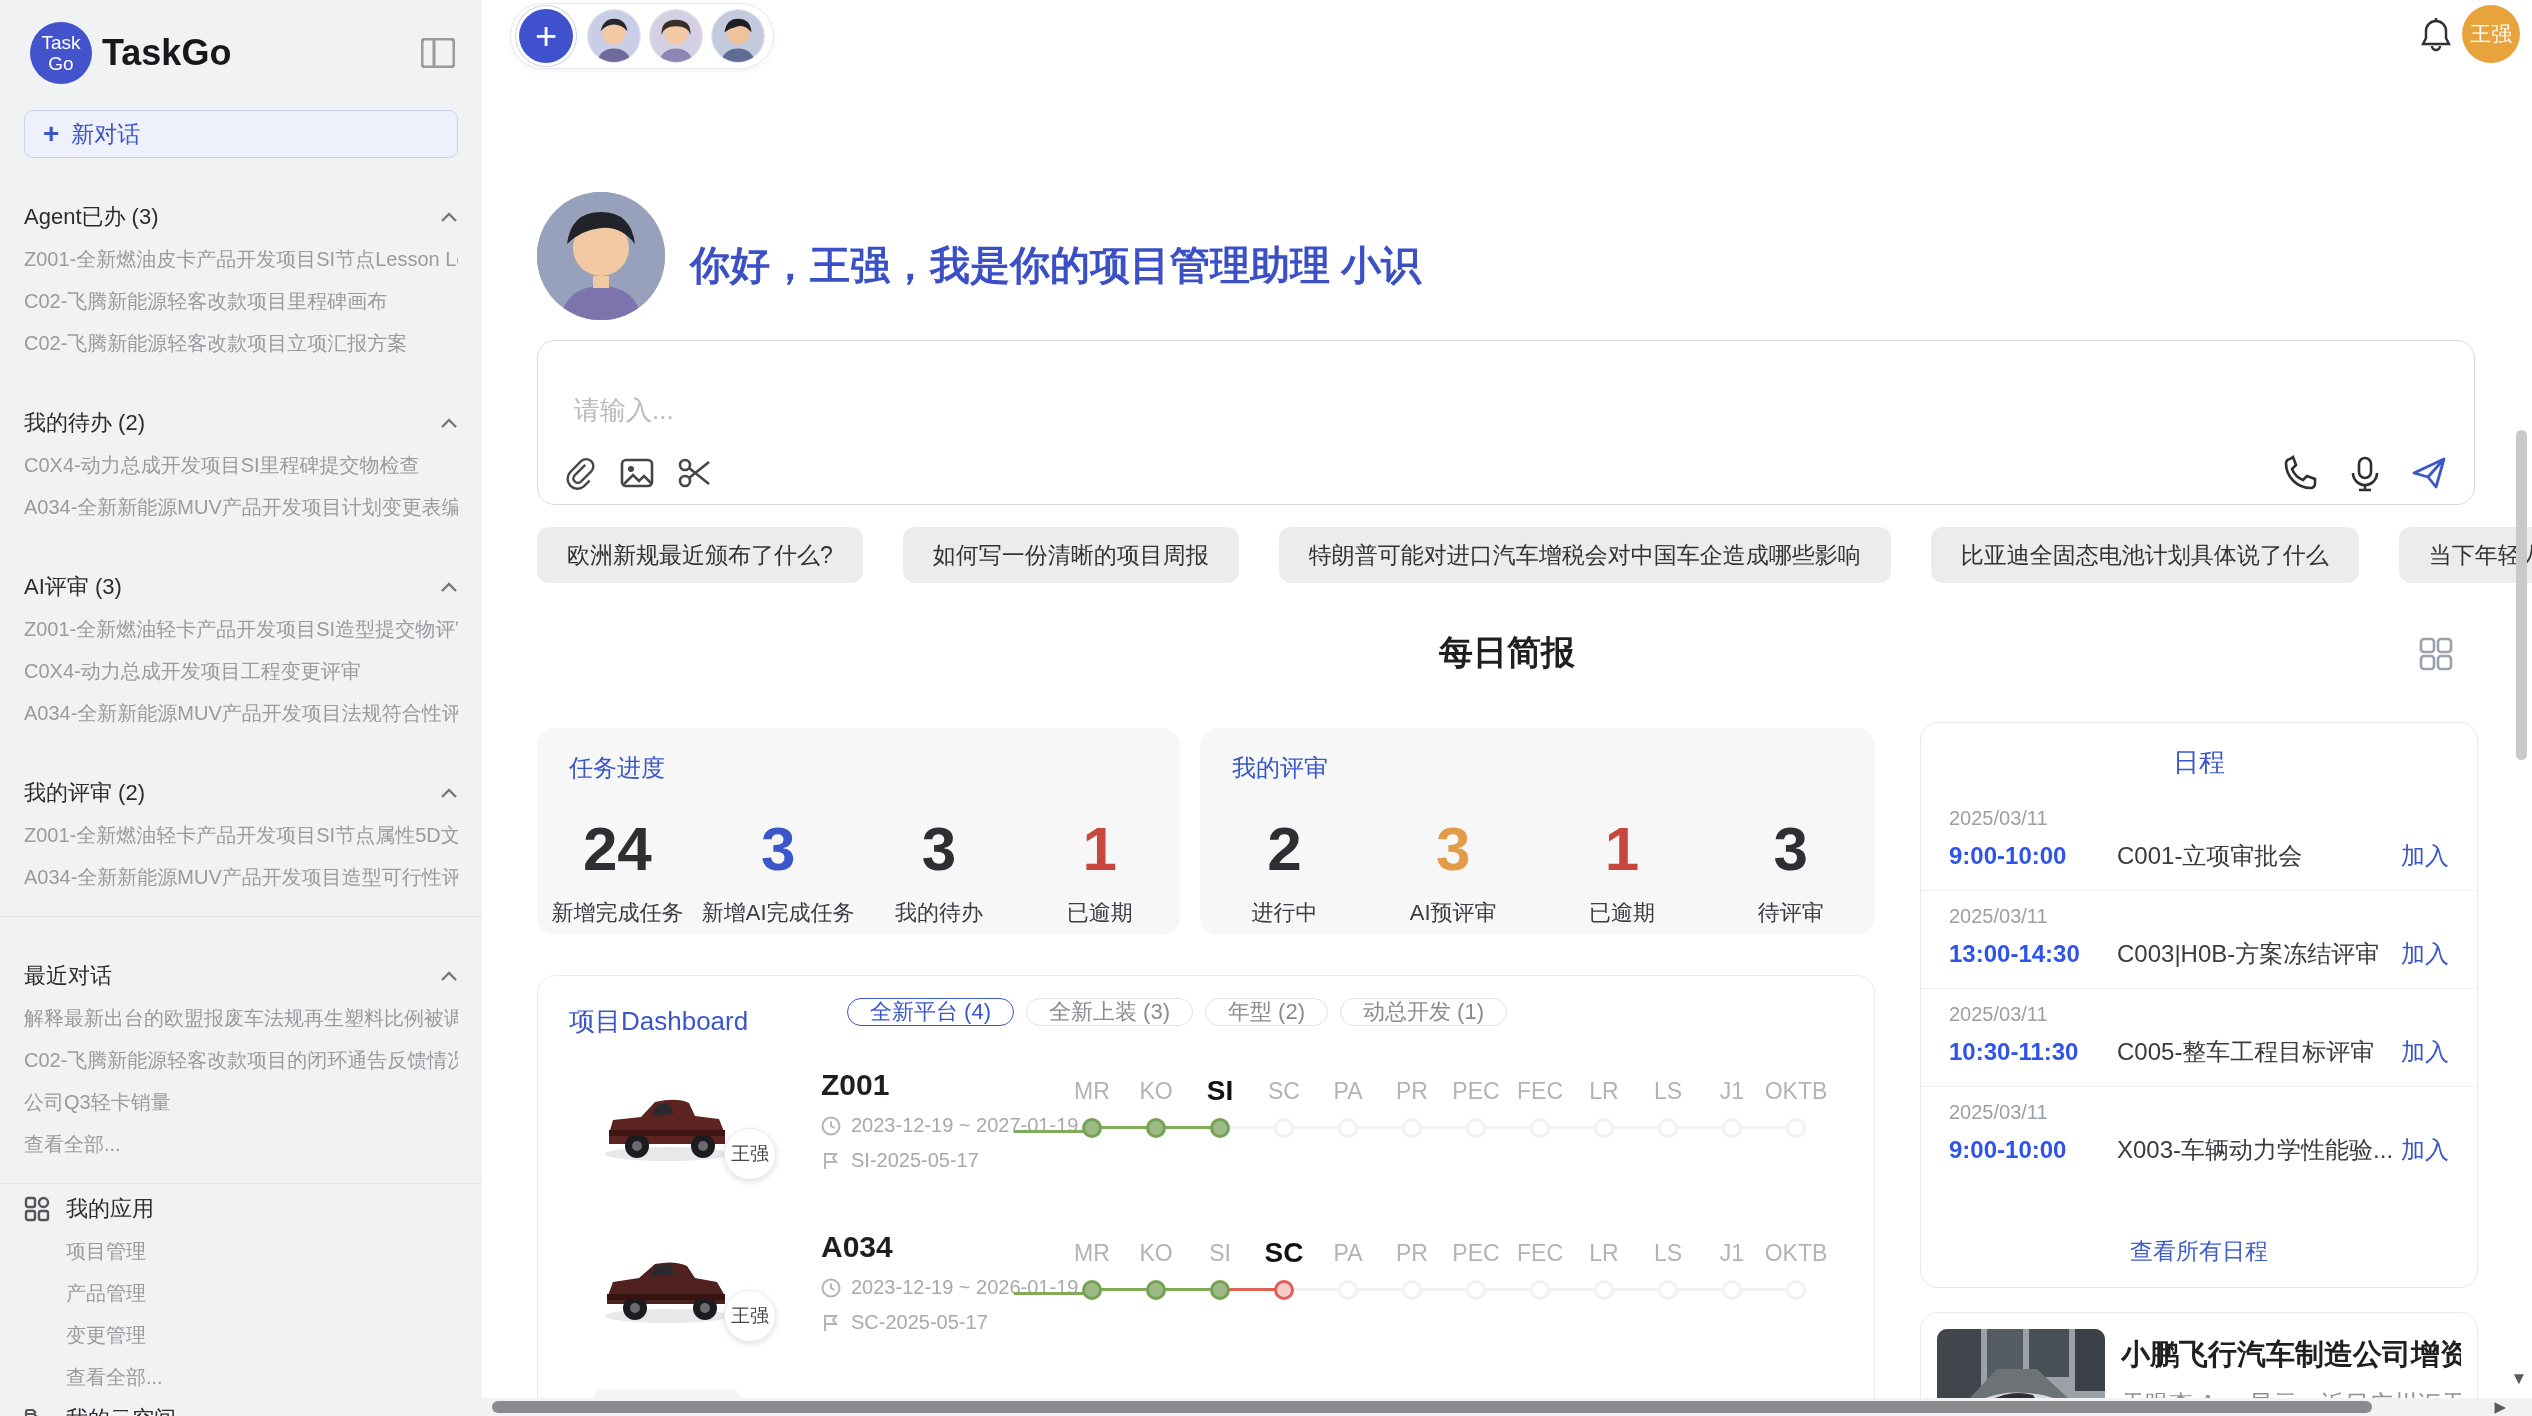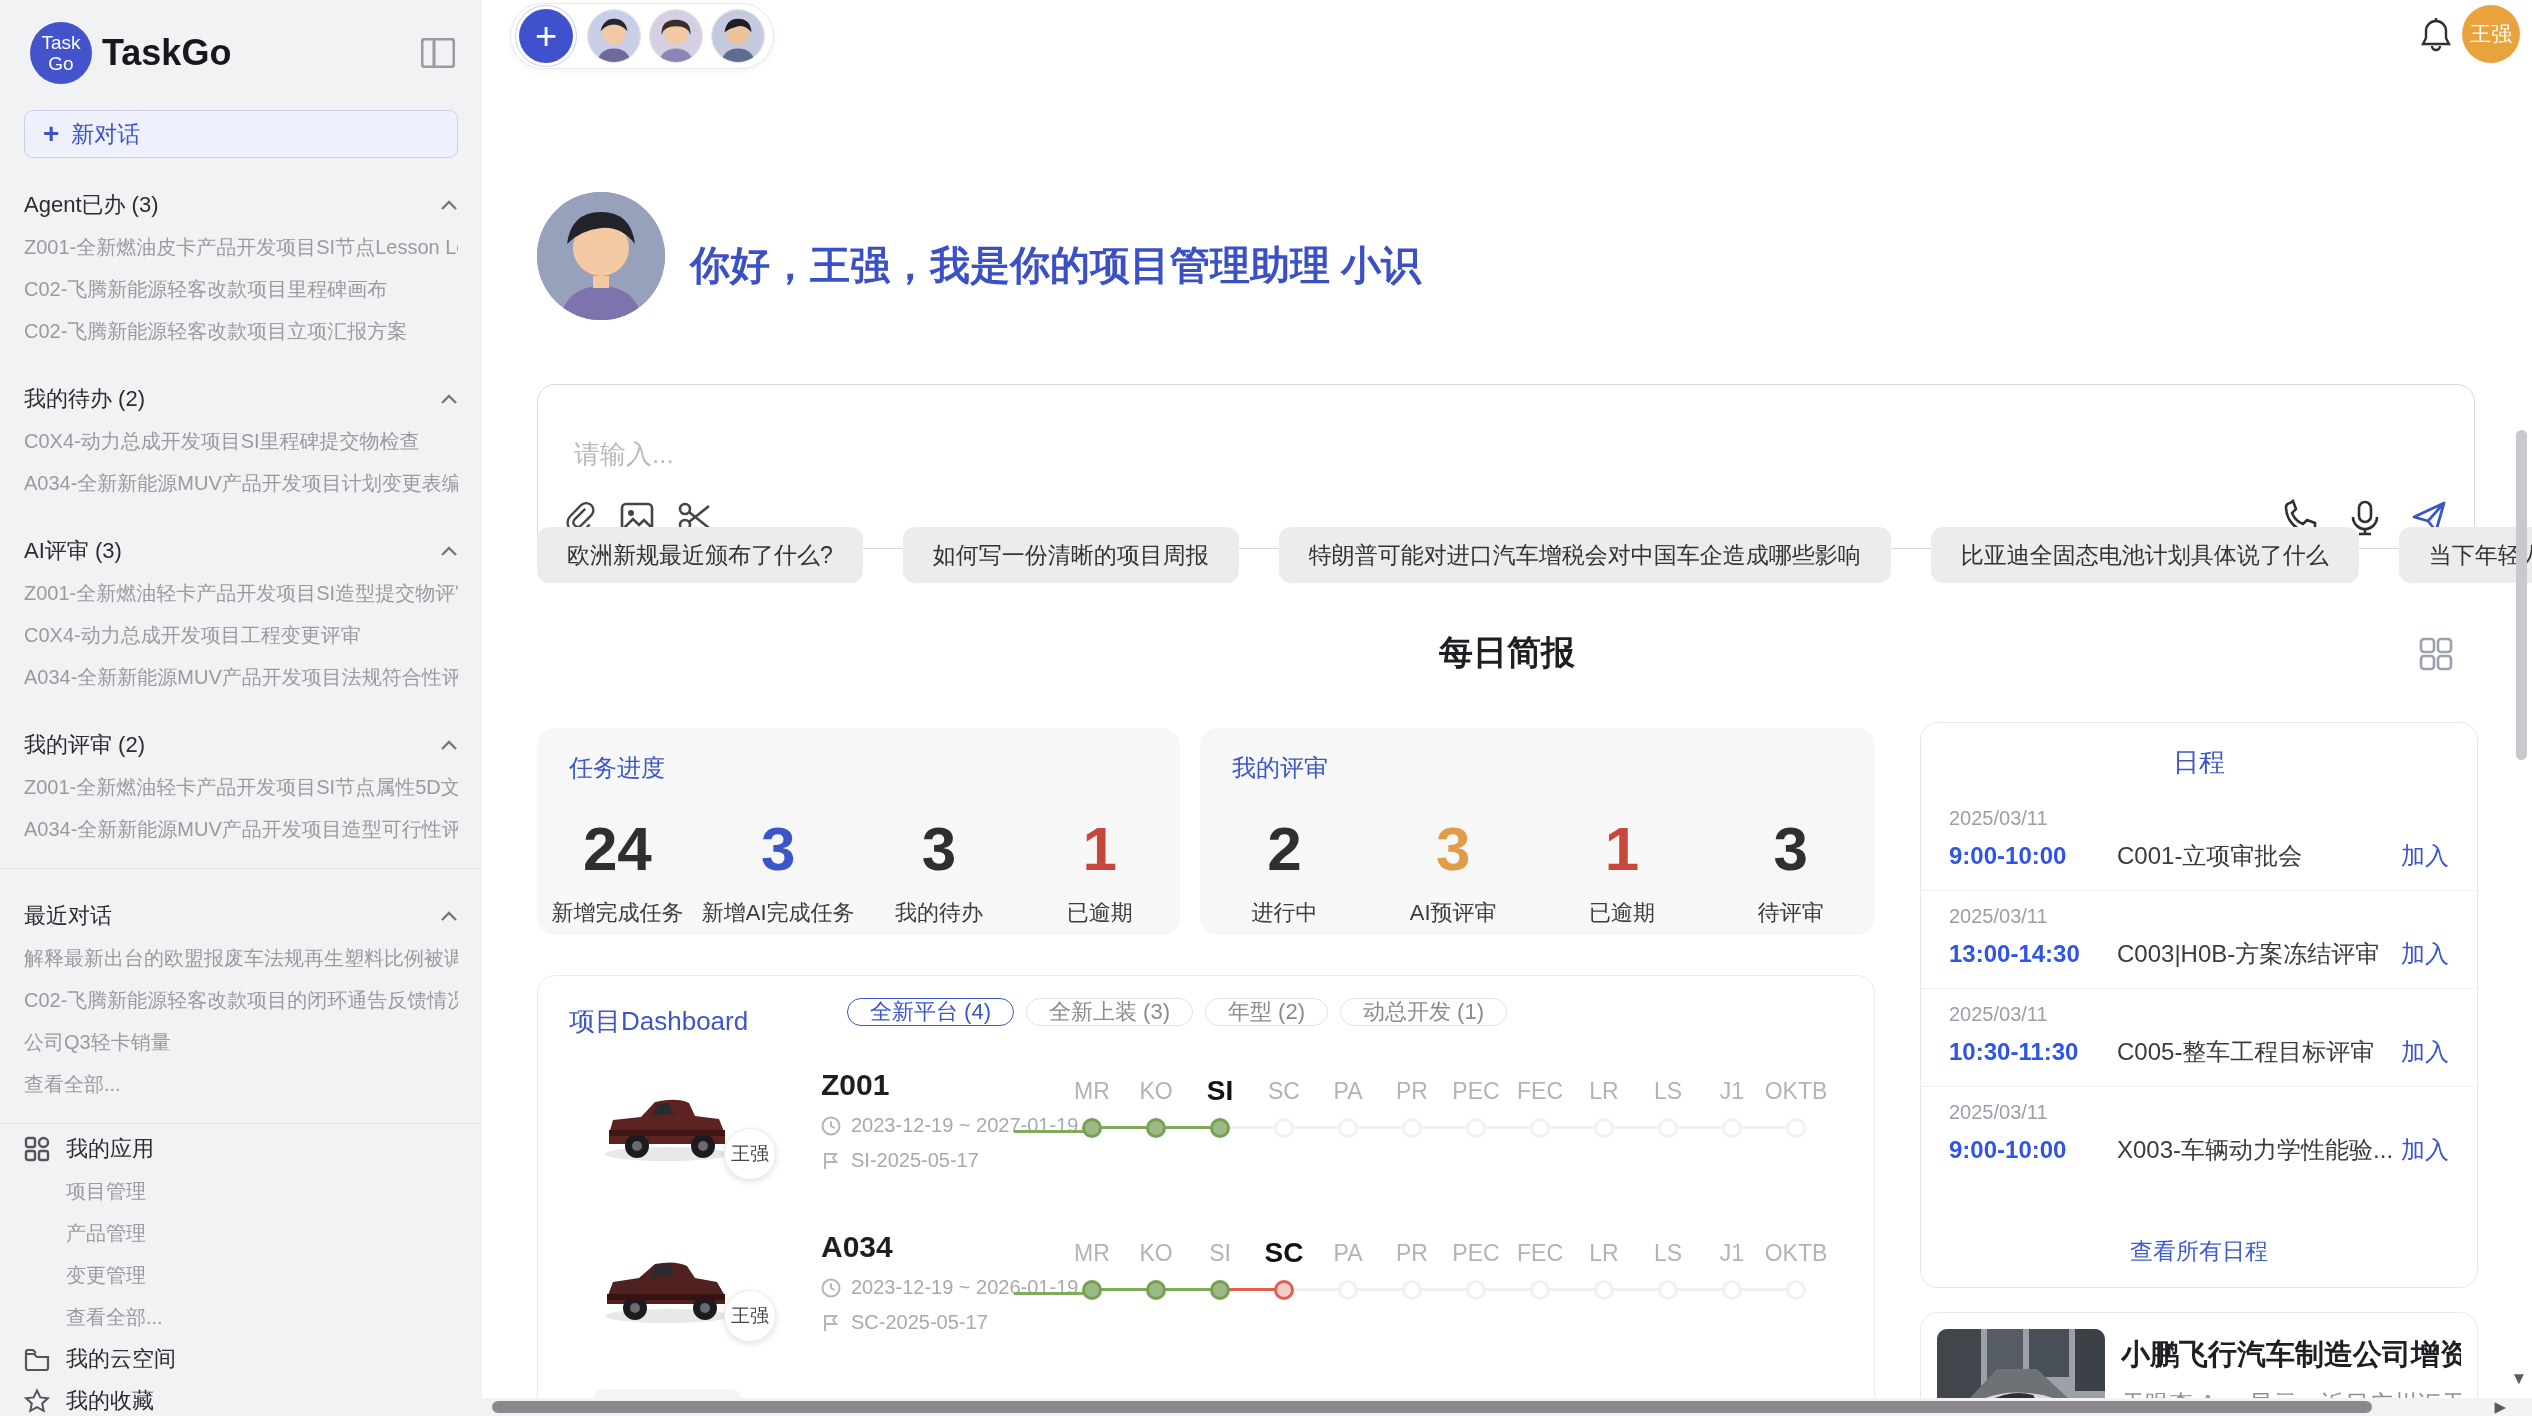--- a/index.html
+++ b/index.html
@@ -9,41 +9,41 @@
 
   
   .sidebar { position:absolute; left:0; top:0; width:482px; height:1416px; background:#f1f2f4; overflow:hidden; }
   .side-head { display:flex; align-items:center; padding:22px 24px 0 30px; }
   .logo-circle { width:62px; height:62px; border-radius:50%; background:#4353cc; color:#fff; display:flex; flex-direction:column; align-items:center; justify-content:center; font-size:19px; line-height:21px; }
   .app-title { margin-left:10px; font-size:36px; font-weight:bold; color:#17181c; flex:1; }
   .collapse-btn { width:40px; height:40px; display:flex; align-items:center; justify-content:center; cursor:pointer; }
   .new-chat { margin:26px 24px 0 24px; height:48px; background:#eef0fb; border:1px solid #c9d0ec; border-radius:9px; display:flex; align-items:center; padding:0 18px; color:#3a54c8; font-size:23px; cursor:pointer; }
   .new-chat .plus { font-size:28px; margin-right:12px; font-weight:bold; }
   .side-scroll { padding:0 24px; }
-  .sec-head { margin-top:26px; height:42px; display:flex; align-items:center; justify-content:space-between; font-size:22px; color:#2b2c30; }
+  .sec-head { margin-top:38px; height:42px; display:flex; align-items:center; justify-content:space-between; font-size:22px; color:#2b2c30; }
   .s-item { height:42px; line-height:42px; font-size:20px; color:#9a9a9f; white-space:nowrap; overflow:hidden; cursor:pointer; }
   .s-divider { height:1px; background:#e2e3e6; margin:18px -24px 4px -24px; }
   .icon-row { height:42px; display:flex; align-items:center; font-size:22px; color:#2b2c30; cursor:pointer; }
   .icon-row .ric { width:26px; height:26px; margin-right:16px; flex:0 0 26px; }
   .sub-item { padding-left:42px; }
   .chev { width:18px; height:11px; }
 
   
   .agent-pill { position:absolute; left:510px; top:3px; height:66px; border:1px solid #e9e9ec; border-radius:34px; background:#fff; box-shadow:0 2px 6px rgba(0,0,0,0.05); display:flex; align-items:center; padding:0 8px; }
   .plus-fab { width:54px; height:54px; border-radius:50%; background:#3f51cc; color:#fff; font-size:38px; display:flex; align-items:center; justify-content:center; box-shadow:0 0 0 3px #fff,0 0 0 4px #ccd4f2; cursor:pointer; margin-right:6px; }
   .mini-avatar { width:54px; height:54px; border-radius:50%; overflow:hidden; margin-left:8px; cursor:pointer; border:1px solid #e2e2e8; }
   .bell { position:absolute; left:2418px; top:17px; width:36px; height:38px; cursor:pointer; }
   .user-avatar { position:absolute; left:2462px; top:5px; width:58px; height:58px; border-radius:50%; background:#e8a33d; color:#fff; font-size:21px; display:flex; align-items:center; justify-content:center; cursor:pointer; }
 
   
   .greet-avatar { position:absolute; left:537px; top:192px; width:128px; height:128px; border-radius:50%; overflow:hidden; background:#97a1bb; }
   .greet-text { position:absolute; left:690px; top:238px; font-size:40px; font-weight:bold; color:#3b50c5; }
 
   
-  .composer { position:absolute; left:537px; top:340px; width:1938px; height:165px; border:1px solid #dadade; border-radius:18px; background:#fff;margin-top:44px; }
+  .composer { position:absolute; left:537px; top:340px; width:1938px; height:165px; border:1px solid #dadade; border-radius:18px; background:#fff; }
   .composer textarea { position:absolute; left:0; top:0; width:100%; height:96px; border:none; outline:none; resize:none; background:transparent; padding:52px 36px 0 36px; font-size:26px; font-family:"Liberation Sans",sans-serif; color:#333; }
   .composer textarea::placeholder { color:#b9b9bf; }
   .c-icons-left { position:absolute; left:22px; bottom:12px; display:flex; gap:20px; }
   .c-icons-right { position:absolute; right:26px; bottom:12px; display:flex; gap:26px; }
   .c-ic { width:38px; height:38px; cursor:pointer; }
 
   
   .chips { position:absolute; left:537px; top:527px; width:1950px; display:flex; gap:40px; }
   .chip { height:56px; background:#ececec; border-radius:12px; display:flex; align-items:center; padding:0 30px; font-size:23px; color:#333; white-space:nowrap; cursor:pointer; }
 

